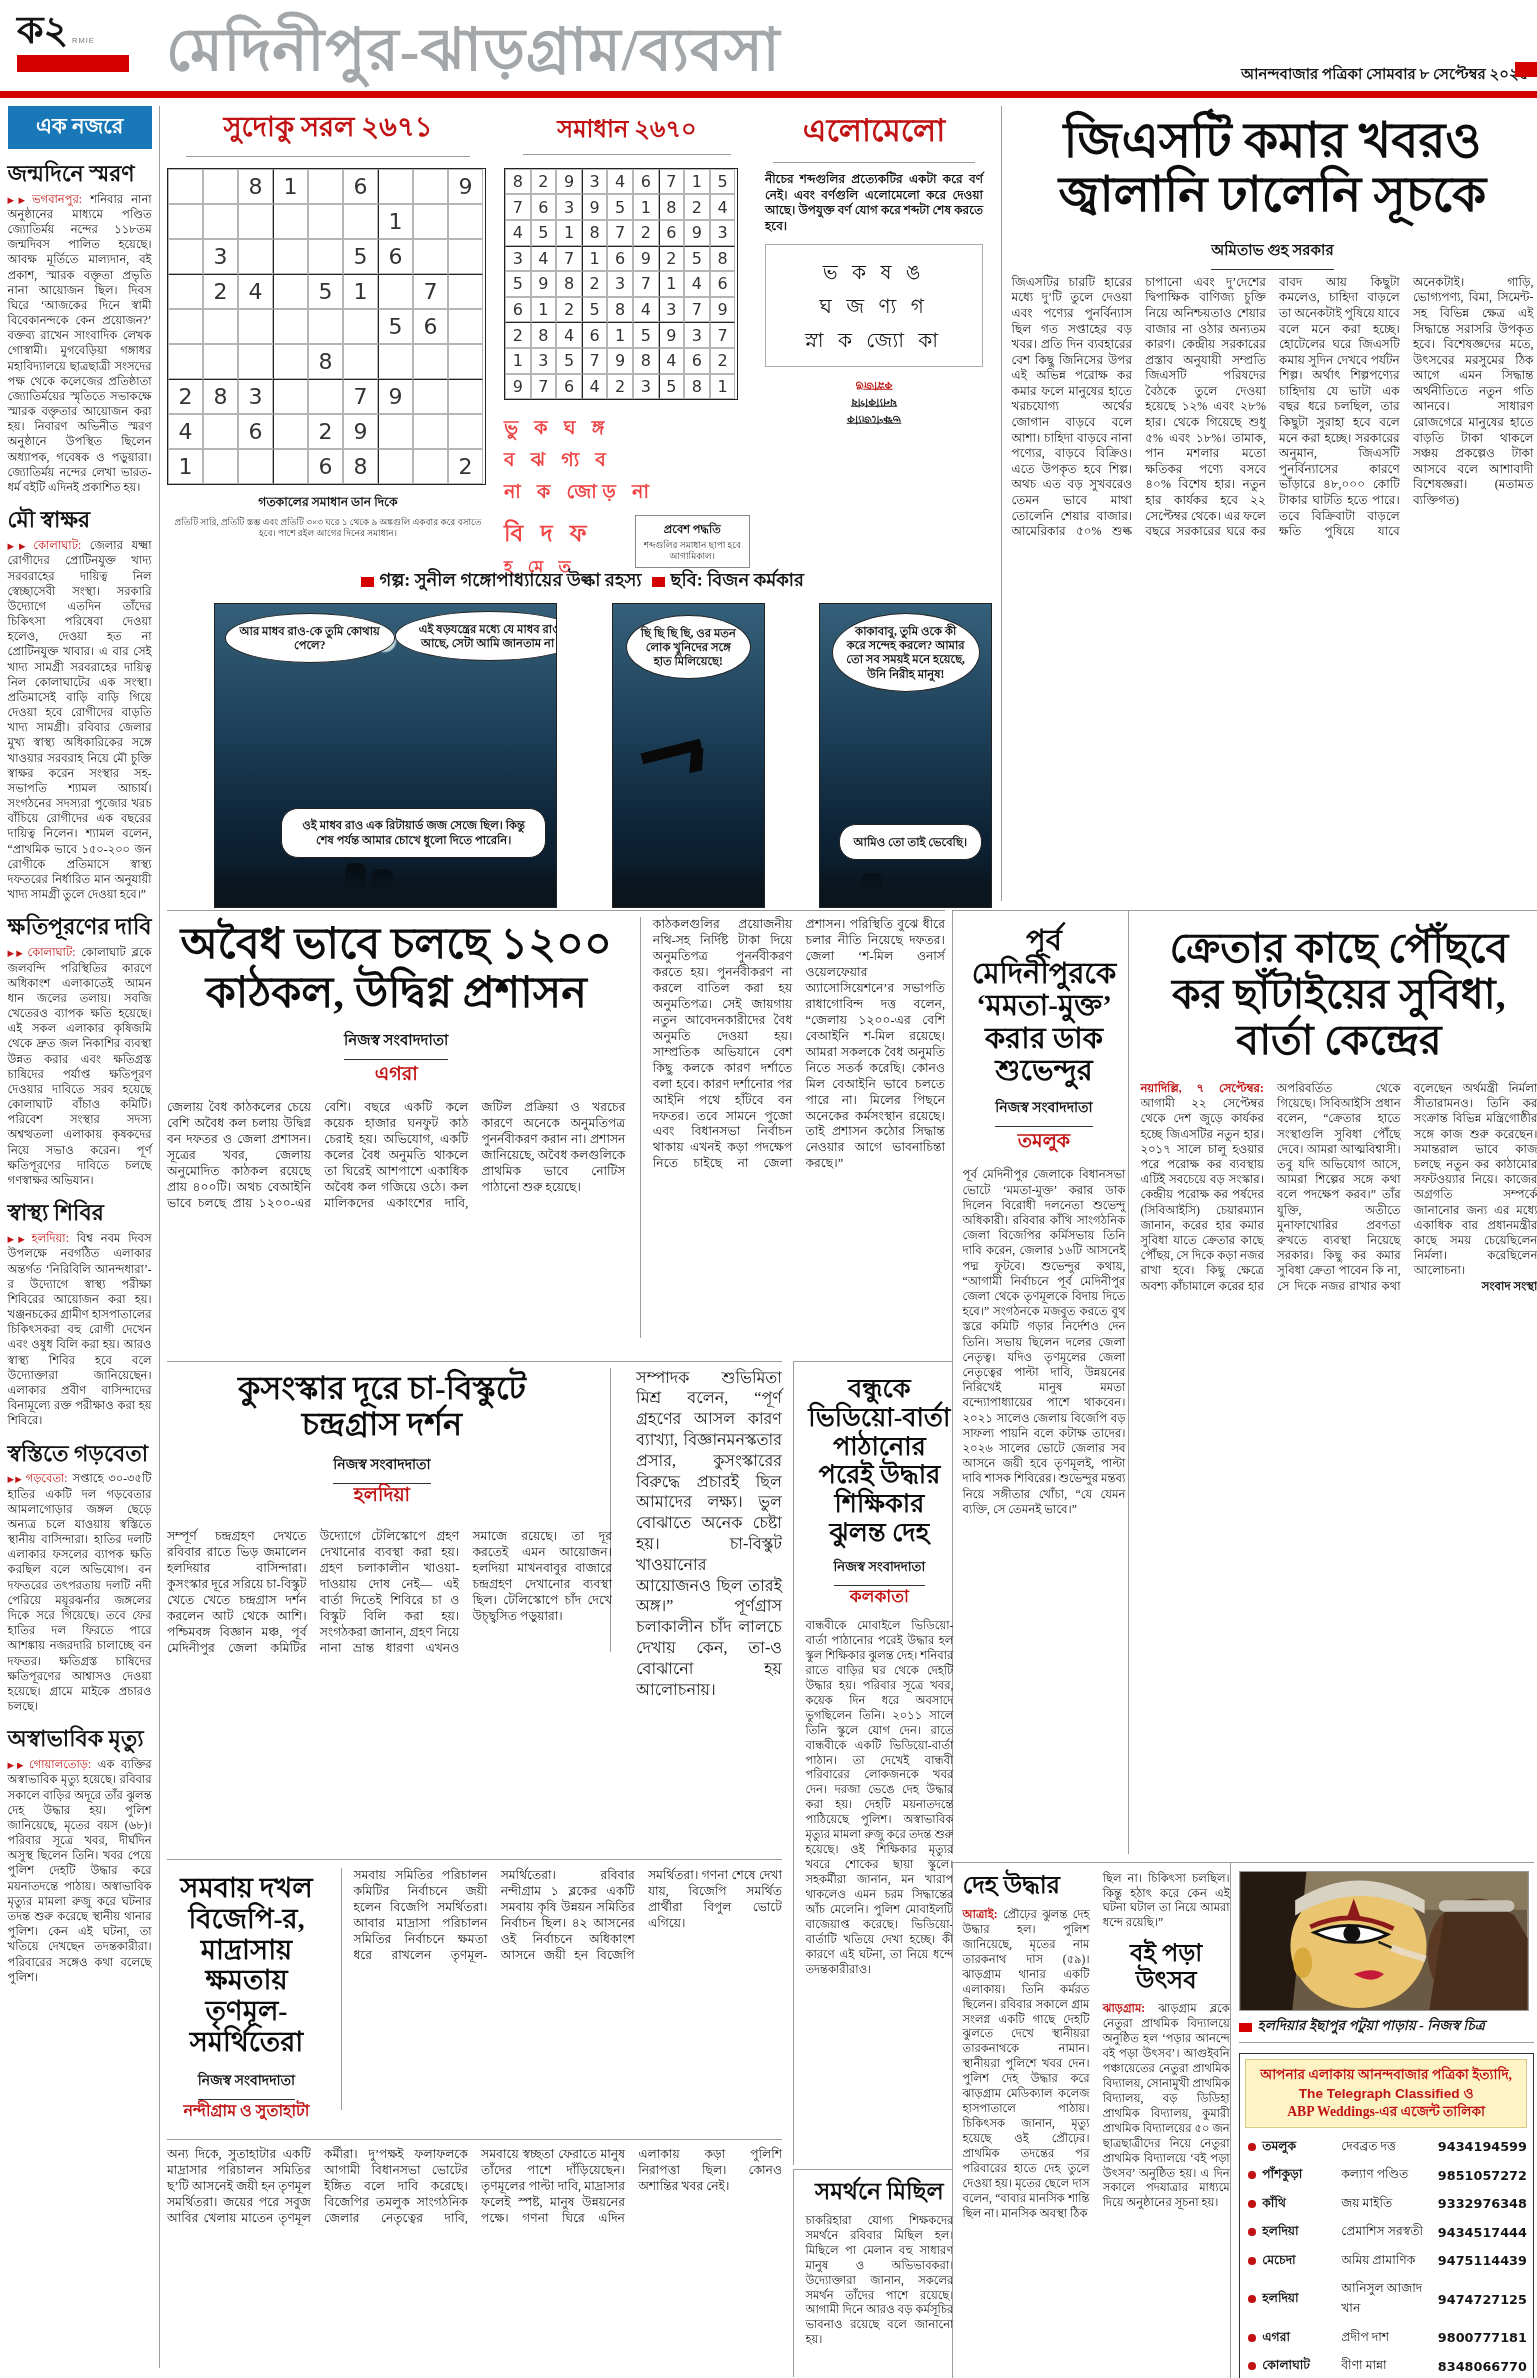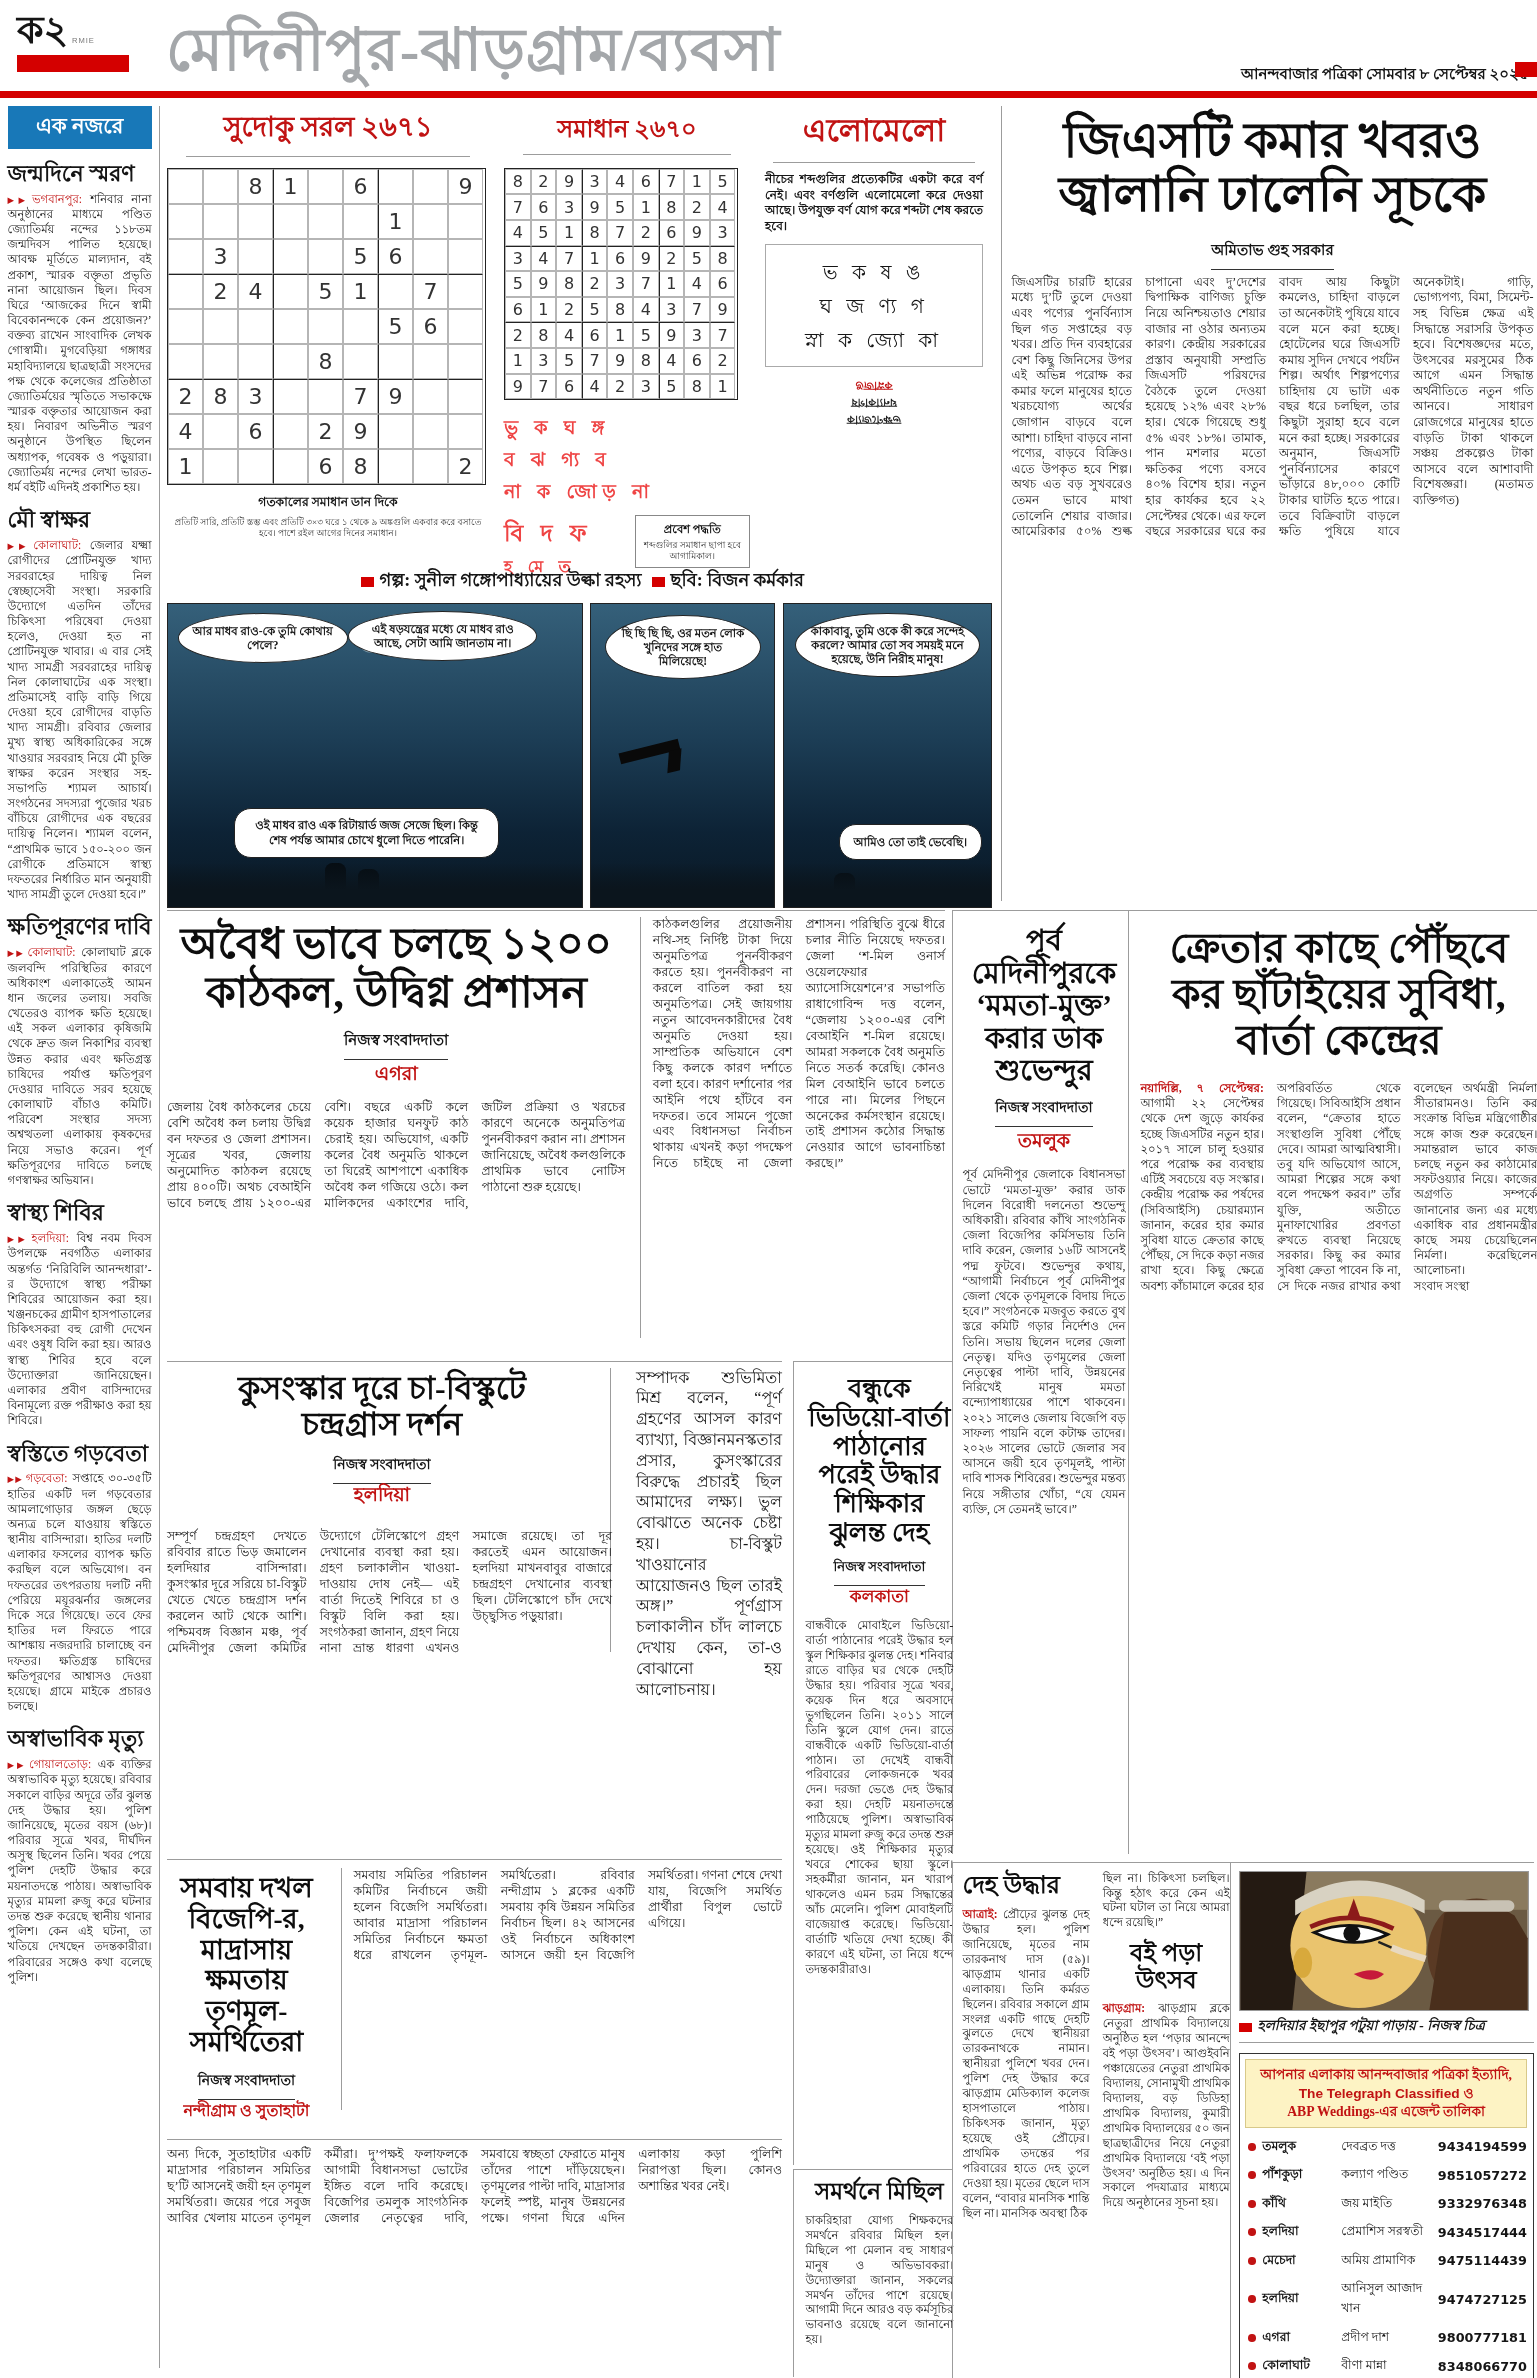--- a/index.html
+++ b/index.html
@@ -17,21 +17,21 @@
   
   .hl{font-weight:bold;text-align:center;line-height:1.12;color:#0d0d0d;}
   .byline{font-weight:bold;text-align:center;font-size:15px;}
   .byline u{text-decoration:none;border-bottom:0.9px solid #333;padding-bottom:11px;}
   .place-red{color:#c11313;font-weight:bold;text-align:center;font-size:19px;}
   .bt{font-size:12.3px;line-height:1.3;text-align:justify;}
   .cols2{columns:2;column-gap:13.2px;}
   .cols3{columns:3;column-gap:13.2px;}
   .cols4{columns:4;column-gap:13.2px;}
   .lead-place{color:#c11313;font-weight:bold;}
-  .credit{font-weight:normal;text-align:left;}
+  .credit{font-weight:bold;text-align:right;}
   .vl{border-left:0.9px solid #9c9c9c;}
   .vr{border-right:0.9px solid #9c9c9c;}
   .ht{border-top:0.9px solid #9c9c9c;}
   .sq{display:inline-block;width:13.2px;height:9.5px;background:#d40000;margin:0 5.7px;vertical-align:middle;}
   
   .sidebar{width:144px;}
   .sb-title{background:#1878b8;color:#fff;font-weight:bold;font-size:21px;text-align:center;padding:3.8px 0;}
   .sb-item h3{font-size:22px;font-weight:bold;margin:13.2px 0 5.7px;line-height:1.1;}
   .sb-item p{font-size:11.5px;line-height:1.32;text-align:justify;margin:0;}
   .sb-item .arr{color:#c11313;font-size:8.5px;letter-spacing:-0.9px;margin-right:2.8px;}
@@ -45,21 +45,21 @@
   .sgrid .b3t{border-top:1.9px solid #222;}
   .fineprint{font-size:9px;line-height:1.25;color:#333;text-align:center;}
   .jumble{color:#ef4444;font-weight:bold;text-align:left;letter-spacing:5.7px;}
   .elo-box{border:0.9px solid #aaa;padding:9.5px 5.7px;text-align:center;font-size:20px;letter-spacing:4.7px;line-height:1.7;}
   .elo-ans{transform:rotate(180deg);text-align:center;font-size:11.4px;font-weight:bold;line-height:1.5;color:#222;}
   .elo-ans .r{color:#c11313;}
   
   .comic-title{text-align:center;font-size:18px;font-weight:bold;}
   .comic-row{display:flex;gap:7.6px;height:305px;}
   .panel{position:relative;border:1.9px solid #222;background:
-     linear-gradient(180deg,#35607a 0%,#1c3d55 45%,#0d2336 75%,#091723 100%);overflow:hidden;}
+     linear-gradient(180deg,#35607a 0%,#1c3d55 45%,#0d2336 75%,#091723 100%);overflow:hidden;margin-left:47px;}
   .panel::after{content:"";position:absolute;left:0;right:0;bottom:0;height:44px;
      background:linear-gradient(180deg,rgba(10,20,28,0),#0b151d 60%);}
   .moon{position:absolute;top:24.6px;left:46%;width:24.6px;height:24.6px;border-radius:50%;
      background:radial-gradient(circle,#eef3f5 0%,#bcd2da 60%,rgba(188,210,218,0) 72%);}
   .bubble{position:absolute;background:#fff;border:0.9px solid #222;border-radius:50% ;
      padding:9.5px 13.2px;font-size:11.5px;font-weight:bold;text-align:center;line-height:1.25;}
   .bubble.sqr{border-radius:17px;}
   .gun{position:absolute;width:61px;height:11.4px;background:#090909;transform:rotate(-14deg);}
   .gun::after{content:"";position:absolute;right:1.9px;top:9.5px;width:13.2px;height:21px;background:#090909;transform:skewX(-18deg);}
   .fig{position:absolute;bottom:5.7px;width:21px;height:38px;background:#060d13;border-radius:7.6px 7.6px 0 0;}

